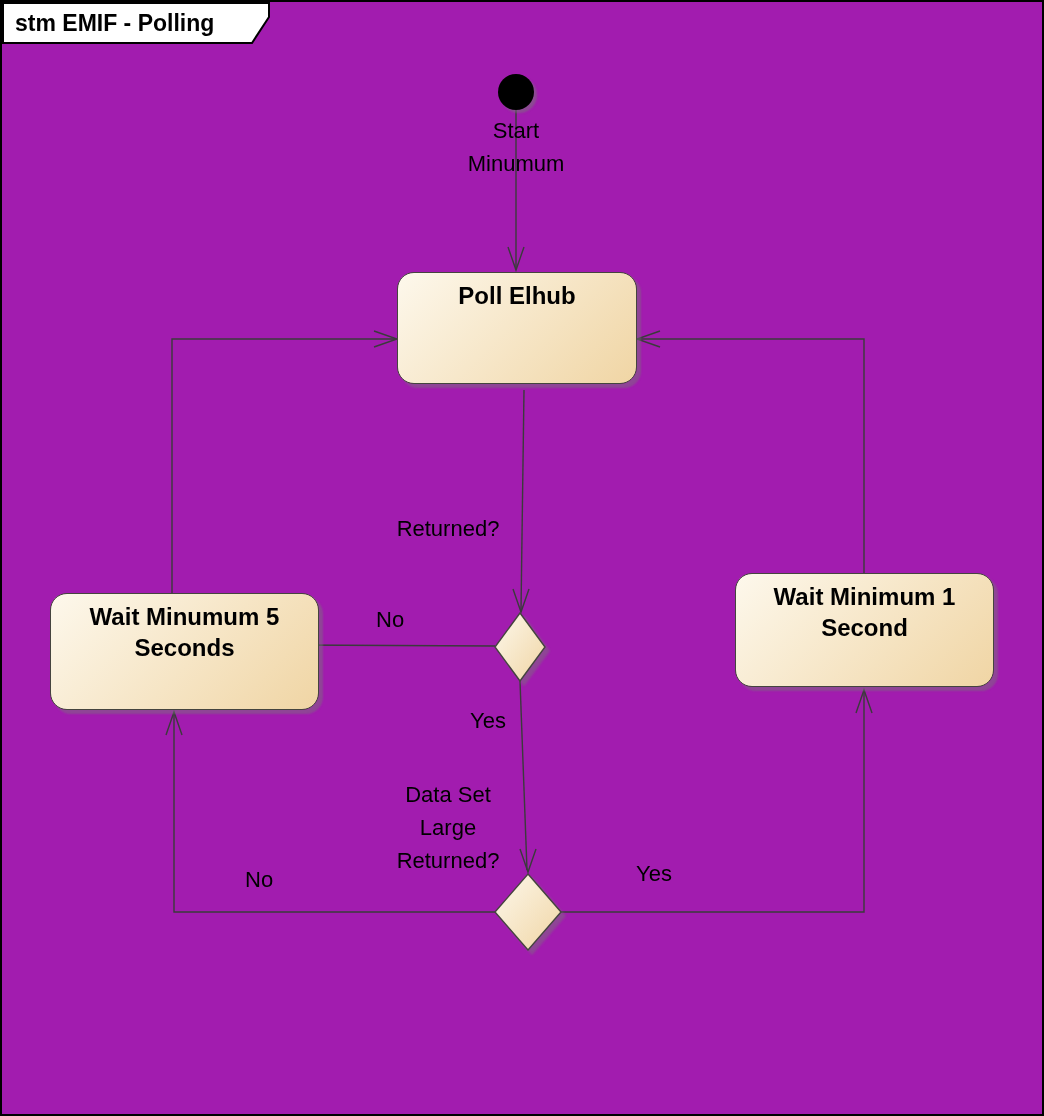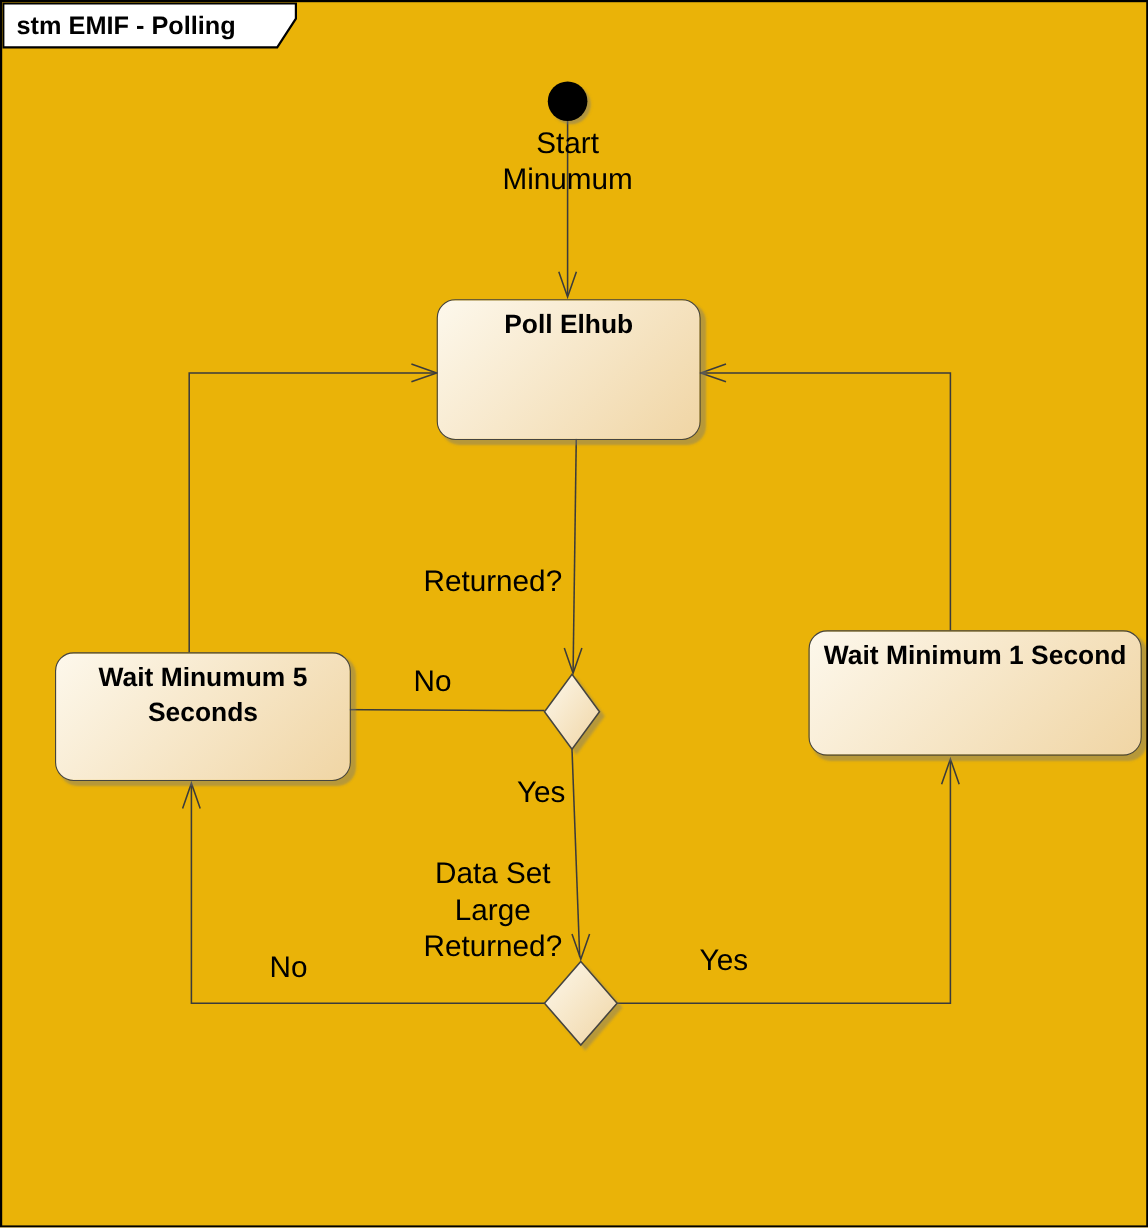--- a/index.html
+++ b/index.html
@@ -1,21 +1,21 @@
 <!DOCTYPE html>
 <html style="--node-fill-light: #fdf8ec; --node-fill-dark: #f0d5a4; --node-border: #45443f; --edge-line: #3b3b3b; --start-fill: #000000;"><head>
 <meta charset="utf-8">
 <style>
   html, body { margin: 0; padding: 0; background: #fff; }
   .canvas {
     position: relative;
     width: 1044px;
     height: 1116px;
     box-sizing: border-box;
-    background: #eab308;
+    background: #a21caf;
     border: 2px solid #000;
     font-family: "Liberation Sans", sans-serif;
     color: #000;
     overflow: hidden;
   }
   .edges-layer {
     position: absolute;
     left: 0; top: 0;
     width: 1044px; height: 1116px;
   }
@@ -64,21 +64,21 @@
   .start-node {
     position: absolute;
     left: 496px; top: 72px;
     width: 36px; height: 36px;
     border-radius: 50%;
     background: var(--start-fill, #000);
     box-shadow: 3px 3px 2px rgba(120,120,120,0.5);
   }
   .lbl {
     position: absolute;
-    font-size: 27px;
+    font-size: 22px;
     line-height: 33px;
     white-space: nowrap;
   }
   .lbl.center { text-align: center; }
   .lbl span { display: block; }
 </style>
 </head>
 <body>
 
 <div class="canvas">
@@ -138,32 +138,32 @@
   </svg>
 
   <div class="frame-title">stm EMIF - Polling</div>
 
   <div class="start-node"></div>
   <div class="lbl center" style="left:444px; top:112px; width:140px;">
     <span>Start</span>
     <span>Minumum</span>
   </div>
 
-  <div class="state" style="left:395px; top:270px; width:240px; height:128px;">
+  <div class="state" style="left:395px; top:270px; width:240px; height:112px;">
     <span class="title">Poll Elhub</span>
   </div>
 
   <div class="state" style="left:48px; top:591px; width:269px; height:117px;">
     <span class="title">
       <span>Wait Minumum 5</span>
       <span>Seconds</span>
     </span>
   </div>
 
-  <div class="state" style="left:733px; top:571px; width:303px; height:114px;">
+  <div class="state" style="left:733px; top:571px; width:259px; height:114px;">
     <span class="title">
       <span>Wait Minimum 1</span>
       <span>Second</span>
     </span>
   </div>
 
   <div class="lbl center" style="left:364px; top:510px; width:164px;">
     <span>Returned?</span>
   </div>
 

